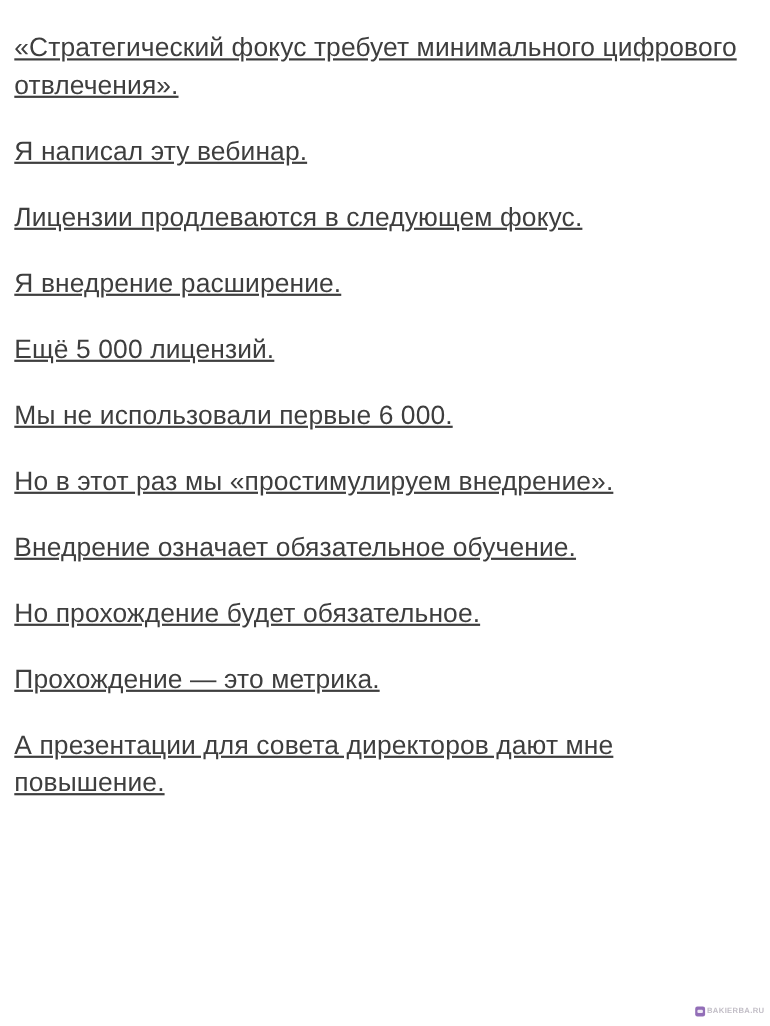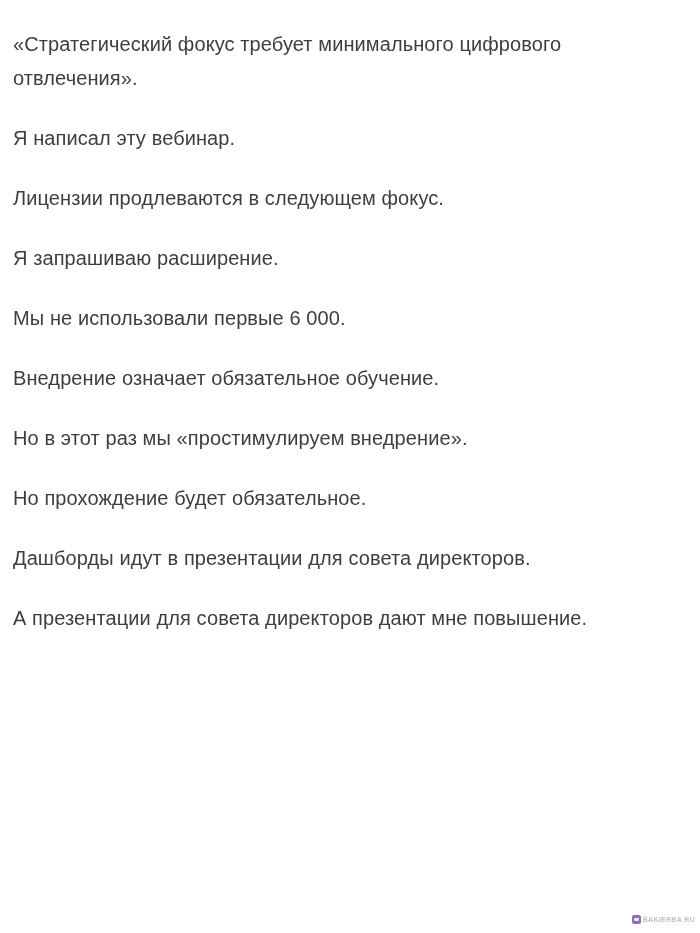--- a/index.html
+++ b/index.html
@@ -9,26 +9,27 @@
     background: #ffffff;
     position: relative;
     overflow: hidden;
     font-family: "Liberation Sans", sans-serif;
   }
   .content {
     padding: 27px 20px 0 13px;
   }
   .para {
     margin: 0 0 26px 0;
-    font-size: 20px;
+    font-size: 24px;
     line-height: 34px;
     font-weight: 400;
     color: #3e3e3e;
     white-space: pre-line; 
     letter-spacing: 0.1px;
+    text-decoration: underline;
   }
   .watermark {
     position: absolute;
     right: 5px;
     bottom: 9px;
     display: flex;
     align-items: center;
     gap: 2px;
     opacity: 0.85;
   }
@@ -56,25 +57,26 @@
   }
 </style>
 </head>
 <body>
 
 <main class="content">
   <p class="para">«Стратегический фокус требует минимального цифрового
 отвлечения».</p>
   <p class="para">Я написал эту вебинар.</p>
   <p class="para">Лицензии продлеваются в следующем фокус.</p>
-  <p class="para">Я запрашиваю расширение.</p>
+  <p class="para">Я внедрение расширение.</p>
+  <p class="para">Ещё 5 000 лицензий.</p>
   <p class="para">Мы не использовали первые 6 000.</p>
+  <p class="para">Но в этот раз мы «простимулируем внедрение».</p>
   <p class="para">Внедрение означает обязательное обучение.</p>
-  <p class="para">Но в этот раз мы «простимулируем внедрение».</p>
   <p class="para">Но прохождение будет обязательное.</p>
-  <p class="para">Дашборды идут в презентации для совета директоров.</p>
+  <p class="para">Прохождение — это метрика.</p>
   <p class="para">А презентации для совета директоров дают мне повышение.</p>
 </main>
 
 <div class="watermark">
   <span class="wm-icon"></span>
   <span class="wm-text">BAKIERBA.RU</span>
 </div>
 
 </body></html>

